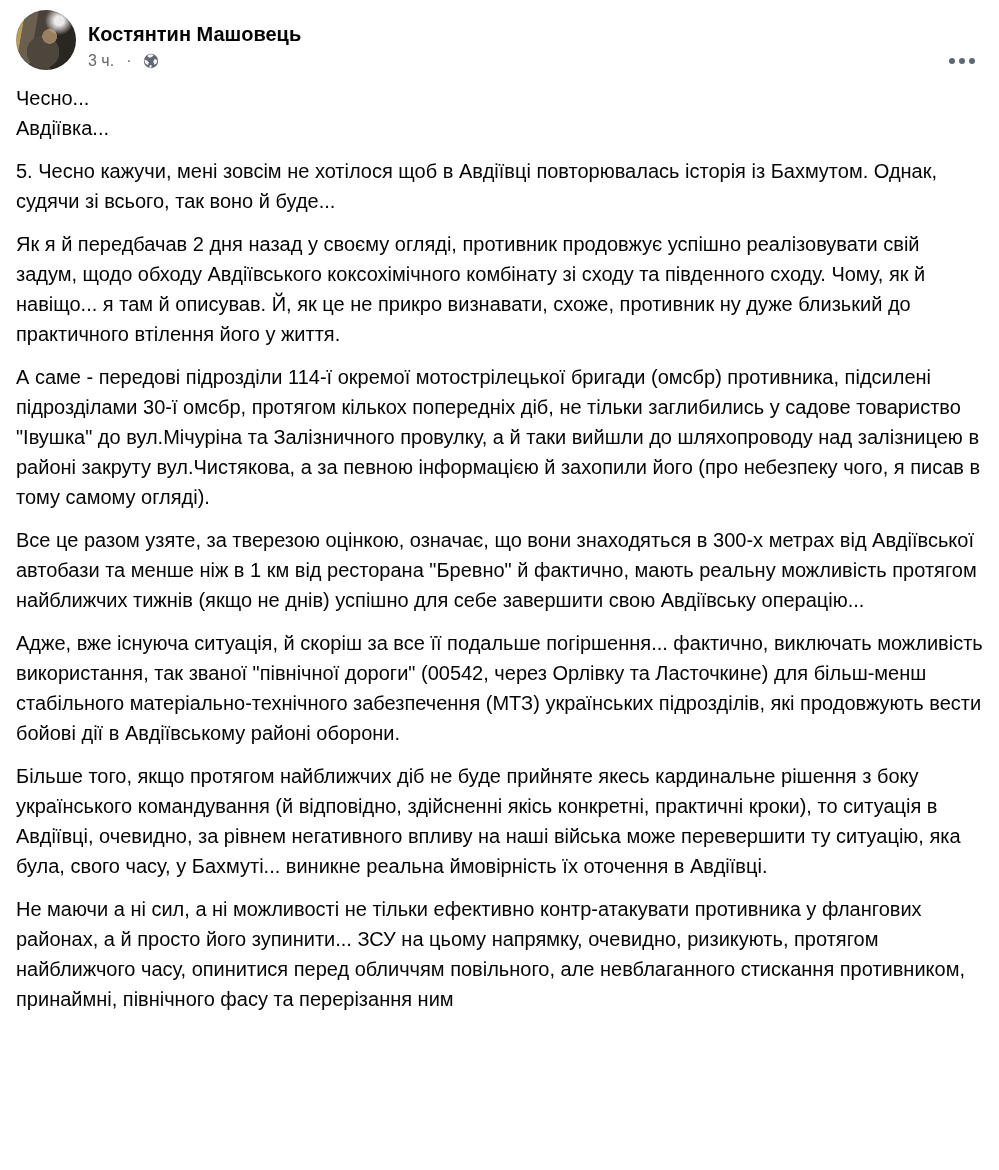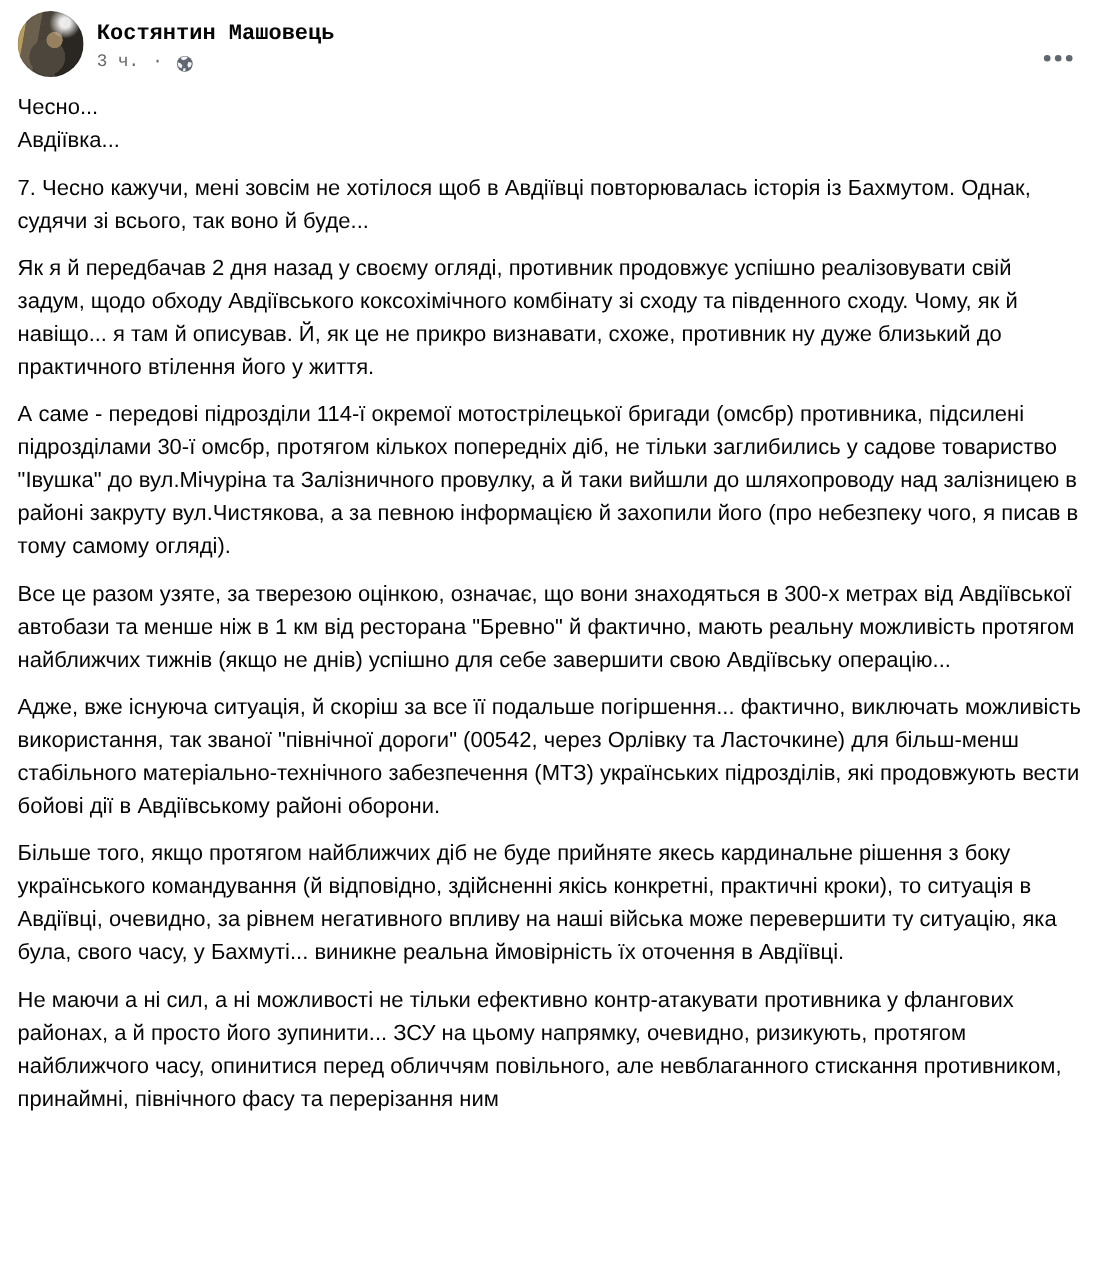--- a/index.html
+++ b/index.html
@@ -11,22 +11,21 @@
     background: #ffffff;
     font-family: "Liberation Sans", "DejaVu Sans", sans-serif;
   }
   .post {
     padding: 10px 16px 0 16px;
     box-sizing: border-box;
     width: 999px;
   }
   .post-header {
     display: flex;
-    align-items: center;
-    font-family: Liberation Mono, monospace;
+    align-items: flex-end;
   }
   .avatar {
     width: 60px;
     height: 60px;
     border-radius: 50%;
     flex: 0 0 60px;
     cursor: pointer;
     background:
       radial-gradient(circle at 72% 18%, rgba(255,255,255,0.9) 0 7%, rgba(255,255,255,0) 22%),
       radial-gradient(circle at 56% 44%, #97805f 0 15%, rgba(0,0,0,0) 16%),
@@ -123,21 +122,21 @@
       <span class="dot"></span>
       <span class="dot"></span>
       <span class="dot"></span>
     </div>
 
   </div>
 
   <div class="post-text">
     <p>Чесно...
 Авдіївка...</p>
-    <p>7. Чесно кажучи, мені зовсім не хотілося щоб в Авдіївці повторювалась історія із Бахмутом. Однак, судячи зі всього, так воно й буде...</p>
+    <p>5. Чесно кажучи, мені зовсім не хотілося щоб в Авдіївці повторювалась історія із Бахмутом. Однак, судячи зі всього, так воно й буде...</p>
     <p>Як я й передбачав 2 дня назад у своєму огляді, противник продовжує успішно реалізовувати свій задум, щодо обходу Авдіївського коксохімічного комбінату зі сходу та південного сходу. Чому, як й навіщо... я там й описував. Й, як це не прикро визнавати, схоже, противник ну дуже близький до практичного втілення його у життя.</p>
     <p>А саме - передові підрозділи 114-ї окремої мотострілецької бригади (омсбр) противника, підсилені підрозділами 30-ї омсбр,  протягом кількох попередніх діб, не тільки заглибились у садове товариство "Івушка" до вул.Мічуріна та Залізничного провулку, а й таки вийшли до шляхопроводу над залізницею в районі закруту вул.Чистякова, а за певною інформацією й захопили його (про небезпеку чого, я писав в тому самому огляді).</p>
     <p>Все це разом узяте, за тверезою оцінкою, означає, що вони знаходяться в 300-х метрах від Авдіївської автобази та менше ніж в 1 км від ресторана "Бревно" й фактично, мають реальну можливість протягом найближчих тижнів (якщо не днів) успішно для себе завершити свою Авдіївську операцію...</p>
     <p>Адже, вже існуюча ситуація, й скоріш за все її подальше погіршення... фактично, виключать можливість використання, так званої "північної дороги" (00542, через Орлівку та Ласточкине) для більш-менш стабільного матеріально-технічного забезпечення (МТЗ) українських підрозділів, які продовжують вести бойові дії в Авдіївському районі оборони.</p>
     <p>Більше того, якщо протягом найближчих діб не буде прийняте якесь кардинальне рішення з боку українського командування (й відповідно, здійсненні якісь конкретні, практичні кроки), то ситуація в Авдіївці, очевидно, за рівнем негативного впливу на наші війська може перевершити ту ситуацію, яка була, свого часу, у Бахмуті... виникне реальна ймовірність їх оточення в Авдіївці.</p>
     <p>Не маючи а ні сил, а ні можливості не тільки ефективно контр-атакувати противника у флангових районах, а й просто його зупинити... ЗСУ на цьому напрямку, очевидно, ризикують, протягом найближчого часу, опинитися перед обличчям повільного, але невблаганного стискання противником, принаймні, північного фасу та перерізання ним</p>
   </div>
 
 </div>
 

